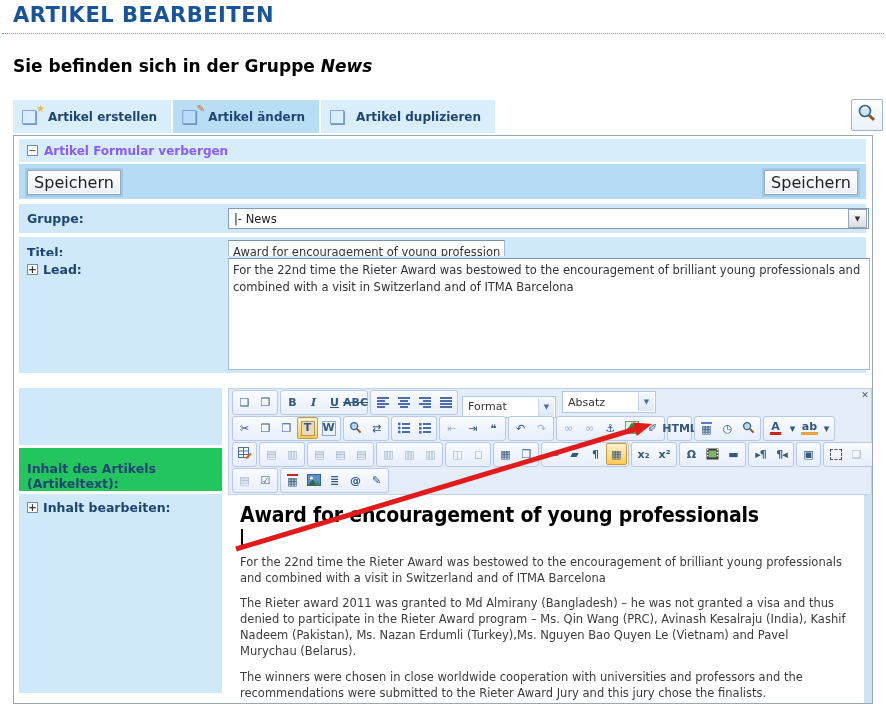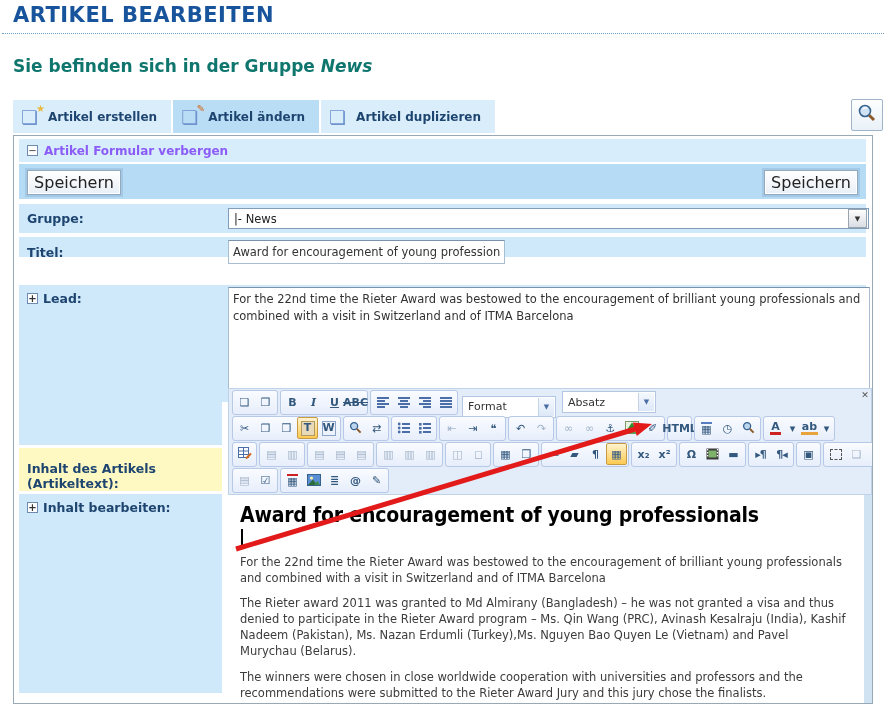--- a/index.html
+++ b/index.html
@@ -3,21 +3,21 @@
 <meta charset="utf-8">
 <style>
   html,body{margin:0;padding:0;}
   body{width:886px;height:704px;position:relative;overflow:hidden;background:#fff;
        font-family:"DejaVu Sans",sans-serif;-webkit-font-smoothing:antialiased;}
   .abs{position:absolute;}
 
   
   #page-title{left:13px;top:3px;font-size:21px;font-weight:bold;color:#17549c;letter-spacing:.5px;}
   #rule{left:2px;top:33px;width:882px;border-top:1px dotted #6d9ec4;height:0;}
-  #subtitle{left:13px;top:56px;font-size:17px;font-weight:bold;color:#0f766e;}
+  #subtitle{left:13px;top:56px;font-size:17px;font-weight:bold;color:#000000;}
   #subtitle .grp{font-style:italic;}
 
   
   #search-btn{left:851px;top:99px;width:30px;height:30px;background:linear-gradient(#fdfefe,#e9f1f8);
      border:1px solid #9fb4c9;border-radius:2px;display:flex;align-items:center;justify-content:center;cursor:pointer;}
 
   
   #tabs{left:13px;top:100px;height:33px;display:flex;gap:2px;}
   .tab{background:#d9edfb;height:33px;display:flex;align-items:center;padding:0 14px 0 8px;cursor:pointer;}
   .tab.active{background:#b9ddf4;}
@@ -33,36 +33,36 @@
   #row-header .hl{font-size:12px;font-weight:bold;color:#8b5cf6;margin-left:6px;}
   .sqbox{width:11px;height:11px;border:1px solid #6e8cb0;background:#fff;font-size:10px;line-height:9px;
          text-align:center;color:#333;display:inline-block;box-sizing:border-box;margin-left:8px;}
   #row-save{top:28px;height:35px;background:#b5dcf4;}
   .btn-save{position:absolute;top:6px;width:92px;height:23px;background:linear-gradient(#ffffff,#e9eff7);
      border:1px solid #93a9be;box-shadow:inset 0 0 0 1px #fff,0 0 0 2px rgba(150,185,220,.55);
      font-size:16px;color:#222;display:flex;align-items:center;justify-content:center;cursor:pointer;
      font-family:"DejaVu Sans",sans-serif;}
   #row-gruppe{top:68px;height:29px;background:#cfe9fa;}
   #row-titel{top:101px;height:20px;background:#cfe9fa;}
-  #row-lead{top:149px;height:117px;background:#cfe9fa;}
+  #row-lead{top:120px;height:117px;background:#cfe9fa;}
   .flabel{position:absolute;left:8px;font-size:12.5px;font-weight:bold;color:#1e4570;}
   .flabel .sqbox{margin:0 5px 0 0;vertical-align:1px;}
   .winsel{position:absolute;left:209px;top:4px;width:641px;height:21px;background:#fff;border:1px solid #7f9db9;
      box-sizing:border-box;font-size:11.5px;color:#222;display:flex;align-items:center;cursor:pointer;}
   .winsel .val{margin-left:5px;flex:1;}
   .winsel .wbtn{width:17px;height:17px;margin-right:1px;background:linear-gradient(#fdfdfd,#d9dde4);
      border:1px solid #9aa4af;display:flex;align-items:center;justify-content:center;font-size:7px;color:#333;}
   .txt{position:absolute;border:1px solid #a9bdd1;border-top-color:#7a93ab;background:#fff;
      font-family:"DejaVu Sans",sans-serif;font-size:11.5px;color:#333;padding:3px 4px;box-sizing:border-box;}
   #titel-input{left:209px;top:3px;width:277px;height:24px;}
   #lead-textarea{left:209px;top:2px;width:642px;height:112px;resize:none;line-height:1.45;}
 
   
   #blkA{top:252px;left:5px;width:203px;height:57px;background:#cfe9fa;}
-  #blkB{top:312px;left:5px;width:203px;height:43px;background:#fef9c3;}
+  #blkB{top:312px;left:5px;width:203px;height:43px;background:#22c55e;}
   #blkB .flabel{top:13px;}
   #blkC{top:358px;left:5px;width:203px;height:199px;background:#cfe9fa;}
   #blkC .flabel{top:6px;}
 
   
   #editor{left:214px;top:252px;width:644px;height:315px;}
   #toolbar{position:absolute;left:0;top:0;width:644px;height:107px;background:#e3ecf9;
      border:1px solid #c0d2e8;box-sizing:border-box;}
   #editor-close{position:absolute;right:1px;top:1px;font-size:9px;color:#555;font-weight:bold;
      width:12px;height:12px;line-height:12px;text-align:center;cursor:pointer;}

